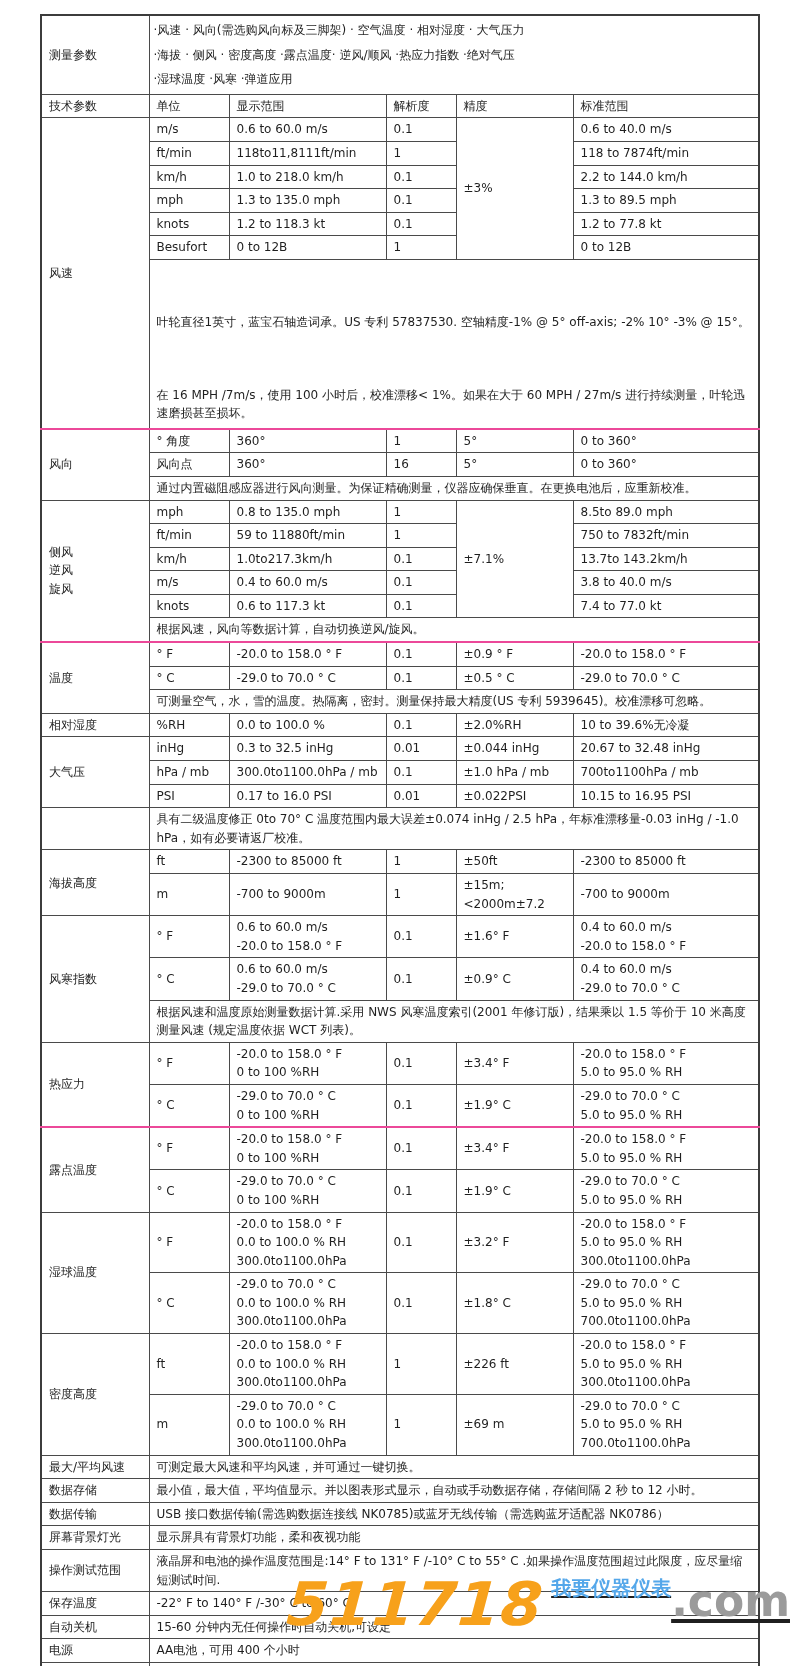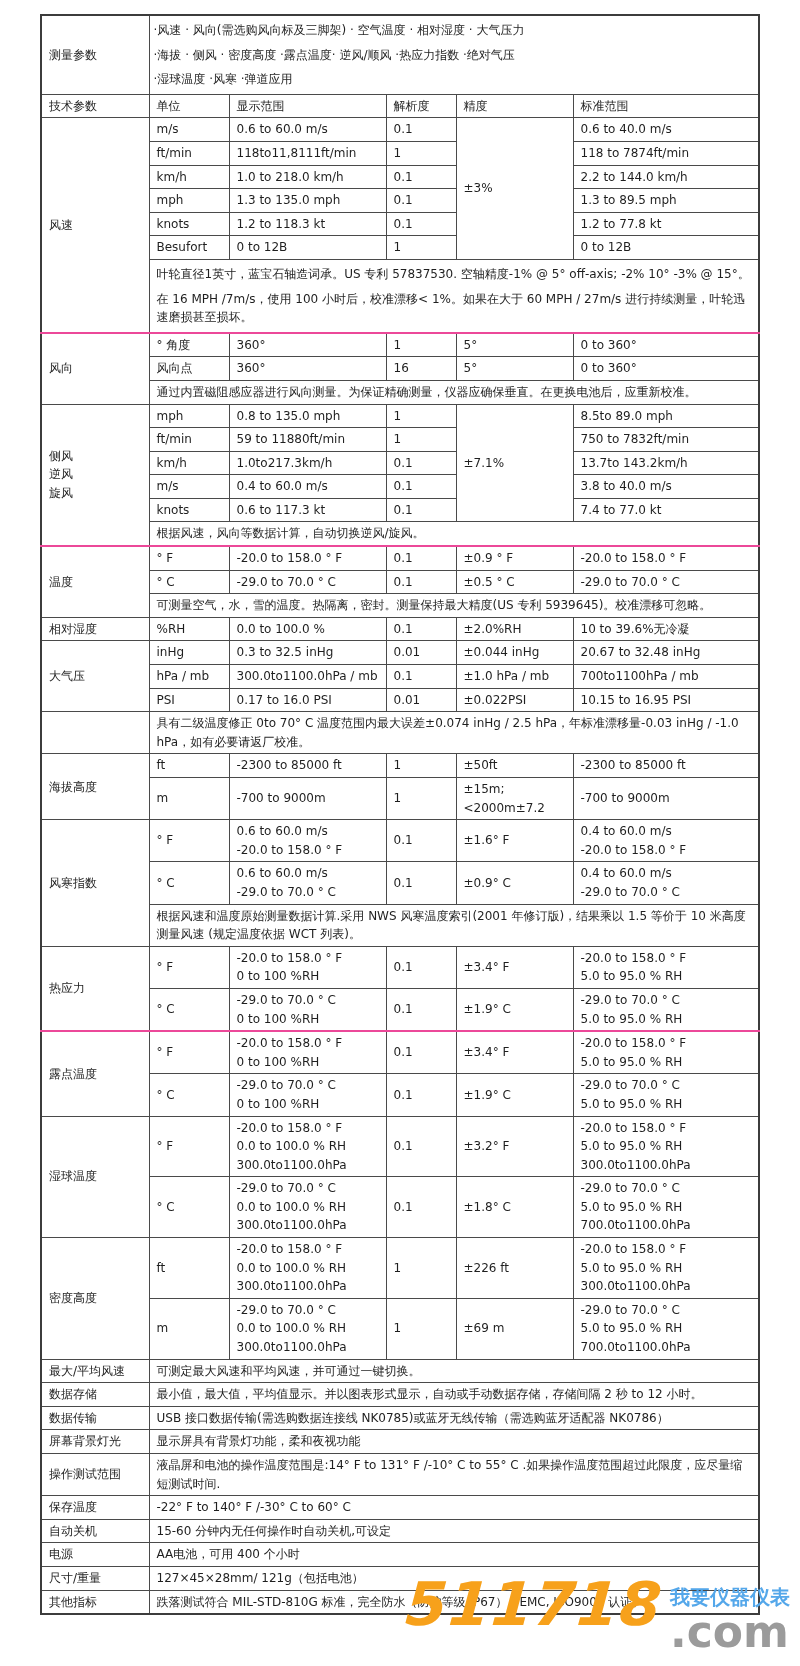--- a/index.html
+++ b/index.html
@@ -17,37 +17,37 @@
   td{
     border:1px solid #4a4a4a;
     padding:2px 7px;
     font-size:12px;line-height:1.55;
     vertical-align:middle;
     word-break:break-word;
   }
   td.cat{}
   td.params{padding-left:4px;}
   td.params .ln{padding:3px 0;}
-  td.note .ln{padding:3px 0;}
+  td.note .ln{padding:3px 0;margin-top:48px;}
   .ln{white-space:normal;}
   tr.thick-top td{border-top:2px solid #ec4899;}
   td.unit{}
   td.res{}
   
   .logo{
     position:absolute;right:10px;top:1574px;
     display:flex;align-items:flex-start;
     cursor:pointer;user-select:none;
   }
   .logo-number{
     font-size:60px;font-weight:bold;font-style:italic;
     color:#f7a11b;letter-spacing:1px;line-height:1.0;
     transform:skewX(-4deg);
   }
-  .logo-right{display:flex;flex-direction:column;margin-left:8px;margin-top:12px;}
+  .logo-right{display:flex;flex-direction:row;margin-left:8px;margin-top:3px;text-decoration:underline;}
   .logo-tagline{color:#54a7ea;font-size:20px;font-weight:bold;line-height:1.1;}
   .logo-domain{color:#9b9b9b;font-size:44px;font-weight:bold;line-height:1.0;margin-top:2px;}
 </style>
 </head>
 <body>
 
 <div class="page">
   <table class="spec">
     <colgroup>
       <col style="width:108px">

